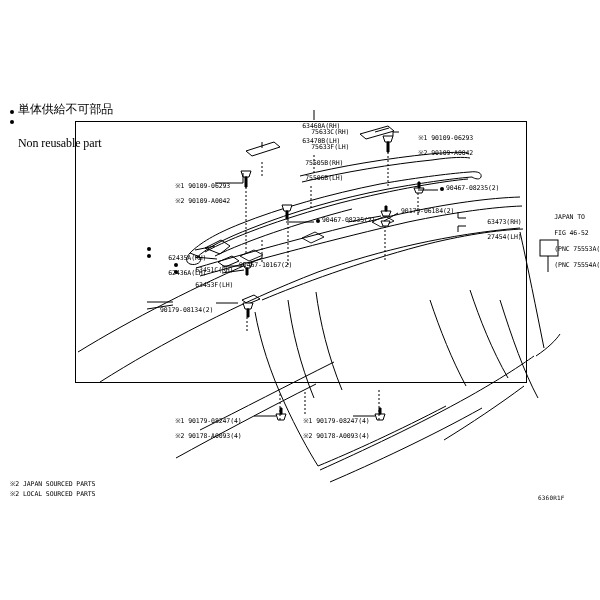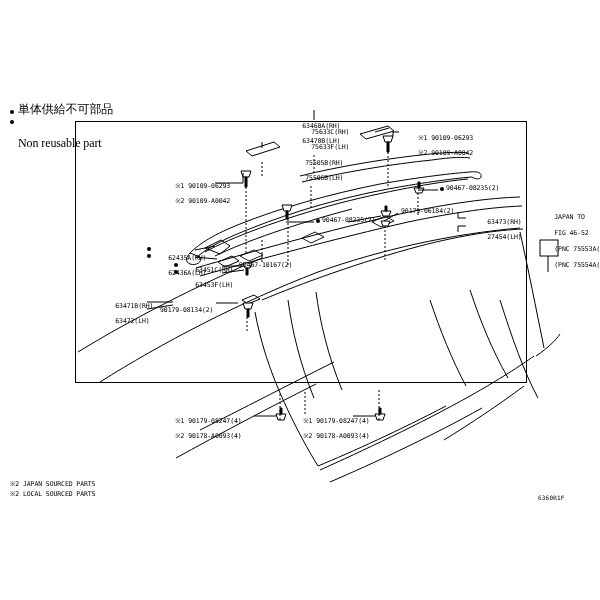--- a/index.html
+++ b/index.html
@@ -221,24 +221,20 @@
   <div class="lbl two" style="left:153px;top:248px;">
     <span>62435A(RH)</span><br>
     <span>62436A(LH)</span>
   </div>
 
   <div class="lbl two" style="left:180px;top:260px;text-align:center;">
     <span>63451C(RH)</span><br>
     <span>63453F(LH)</span>
   </div>
 
-  <div class="lbl two" style="left:100px;top:296px;">
-    <span>63471B(RH)</span><br>
-    <span>63472(LH)</span>
-  </div>
 
   <div class="lbl" style="left:160px;top:299px;margin-top:8px;">90179-08134(2)</div>
 
   <div class="lbl two" style="left:160px;top:411px;">
     <span>※1 90179-08247(4)</span><br>
     <span>※2 90178-A0093(4)</span>
   </div>
 
   <div class="lbl two" style="left:288px;top:411px;">
     <span>※1 90179-08247(4)</span><br>

